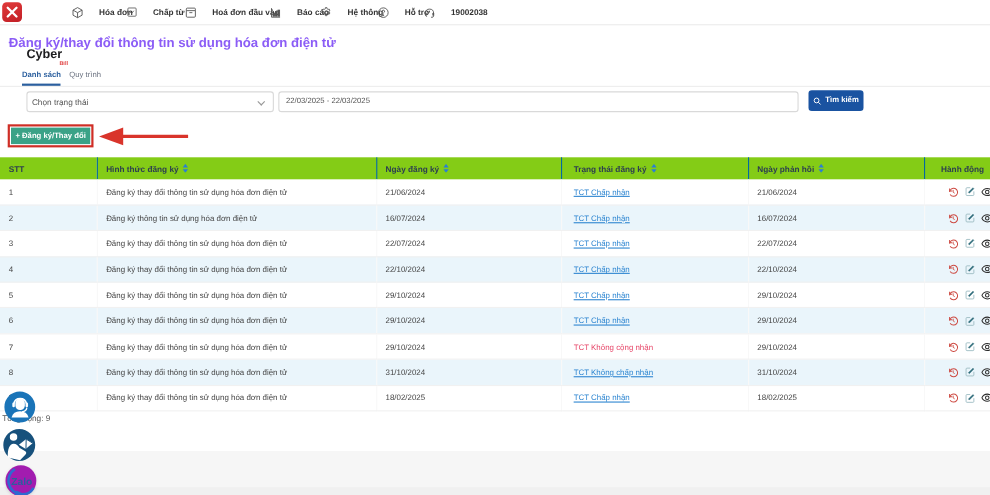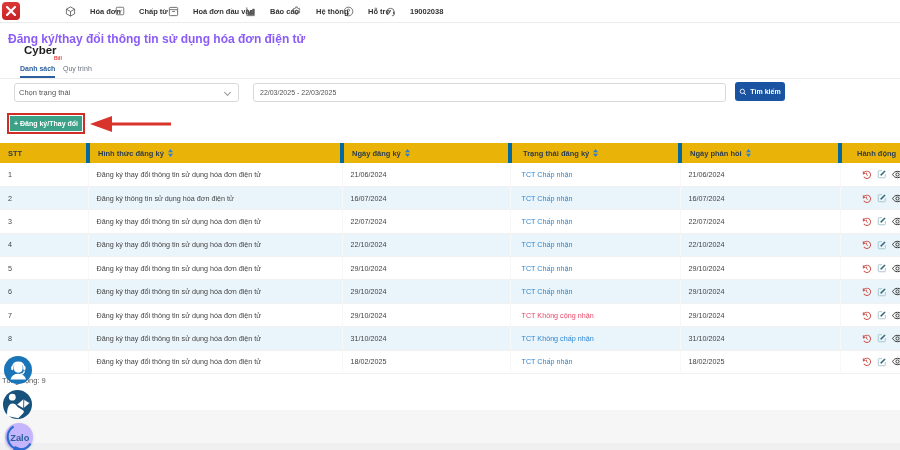--- a/index.html
+++ b/index.html
@@ -13,50 +13,50 @@
 .brand .sub { position:absolute; left:30px; top:11px; font-size:5px; color:#e04040; font-weight:bold; }
 .mitem { position:absolute; top:0; height:22px; display:flex; align-items:center; gap:14px; font-size:7.5px; font-weight:bold; color:#333; }
 .mitem svg { display:block; }
 
 
 .title { position:absolute; left:8px; top:32px; font-size:12px; font-weight:bold; color:#8b5cf6; }
 .tab1 { position:absolute; left:20px; top:65px; font-size:7px; font-weight:bold; color:#2b5f9e; padding-bottom:4px; border-bottom:2px solid #2b5f9e; }
 .tab2 { position:absolute; left:63px; top:65px; font-size:7px; color:#6b7280; }
 
 
-.sel { position:absolute; left:14px; top:83px; width:225px; height:19px; border:1px solid #d9d9d9; border-radius:3px; background:#fff; font-size:7.5px; color:#555; line-height:17px; padding-left:4px; }
+.sel { position:absolute; left:24px; top:83px; width:225px; height:19px; border:1px solid #d9d9d9; border-radius:3px; background:#fff; font-size:7.5px; color:#555; line-height:17px; padding-left:4px; }
 .sel .chev { position:absolute; right:8px; top:6px; width:5px; height:5px; border-right:1px solid #999; border-bottom:1px solid #999; transform:rotate(45deg); }
 .dater { position:absolute; left:253px; top:83px; width:473px; height:19px; border:1px solid #d9d9d9; border-radius:3px; background:#fff; font-size:7px; color:#555; line-height:17px; padding-left:6px; }
 .sbtn { position:absolute; left:735px; top:82px; width:50px; height:19px; background:#1a53a1; border-radius:3px; color:#fff; font-size:7px; font-weight:bold; display:flex; align-items:center; justify-content:center; gap:3px; }
 
 
 .gwrap { position:absolute; left:7px; top:113px; border:2px solid #cf2e26; padding:1px; }
 .gbtn { width:72px; height:15px; background:#3ba287; color:#fff; font-size:7px; font-weight:bold; display:flex; align-items:center; justify-content:center; }
 .arrow { position:absolute; left:88px; top:115px; }
 
 
 table { position:absolute; left:0; top:143px; width:918px; border-collapse:collapse; table-layout:fixed; }
-th { background:#eab308; height:20px; font-size:7.5px; color:#2c3e50; text-align:left; padding-left:8px; font-weight:bold; border-right:4px solid #0369a1; }
+th { background:#84cc16; height:20px; font-size:7.5px; color:#2c3e50; text-align:left; padding-left:8px; font-weight:bold; border-right:1px solid #0369a1; }
 td { height:23.4px; font-size:7.2px; color:#444; padding-left:8px; border-bottom:1px solid #f1f1f1; border-right:1px solid #f8f8f8; }
 tr.alt td { background:#eaf5fb; }
 th:nth-child(4), td:nth-child(4) { padding-left:11px;margin-left:41px; }
 th:nth-child(6) { padding-left:15px; }
-.stB { color:#2e86d1; }
+.stB { color:#2e86d1;text-decoration:underline; }
 .stR { color:#e7486a; }
 .acts { display:flex; gap:5px; align-items:center; padding-left:12px; }
 .total { position:absolute; left:2px; top:376px; font-size:7.5px; color:#555; }
 
 
 .graybot { position:absolute; left:0; top:410px; width:900px; height:40px; background:#f6f6f6; }
 .graybot2 { position:absolute; left:0; top:443px; width:900px; height:7px; background:#f0f0f0; }
 
 
 .c1 { position:absolute; left:4px; top:356px; width:28px; height:28px; border-radius:50%; background:#1a74b8; }
 .c2 { position:absolute; left:3px; top:390px; width:29px; height:29px; border-radius:50%; background:#17517c; }
-.c3 { position:absolute; left:5px; top:423px; width:28px; height:28px; border-radius:50%; background:#c4b5fd; box-shadow:0 1px 3px rgba(0,0,0,.15); }
+.c3 { position:absolute; left:5px; top:423px; width:28px; height:28px; border-radius:50%; background:#a21caf; box-shadow:0 1px 3px rgba(0,0,0,.15); }
 </style>
 </head>
 <body>
 
 <div class="nav"></div>
 <div class="logo">
 <svg width="18" height="18" viewBox="0 0 18 18">
       <g stroke="#fff" stroke-width="2.1" stroke-linecap="round">
         <line x1="5" y1="5" x2="13" y2="13"></line>
         <line x1="13" y1="5" x2="5" y2="13"></line>

